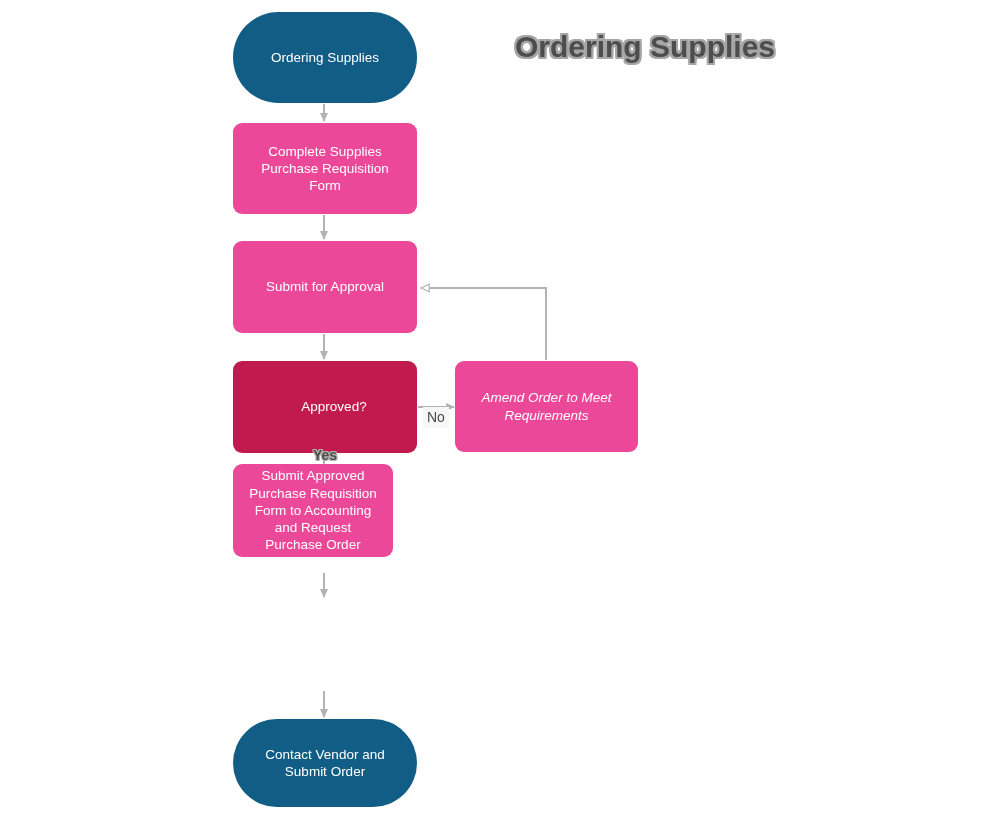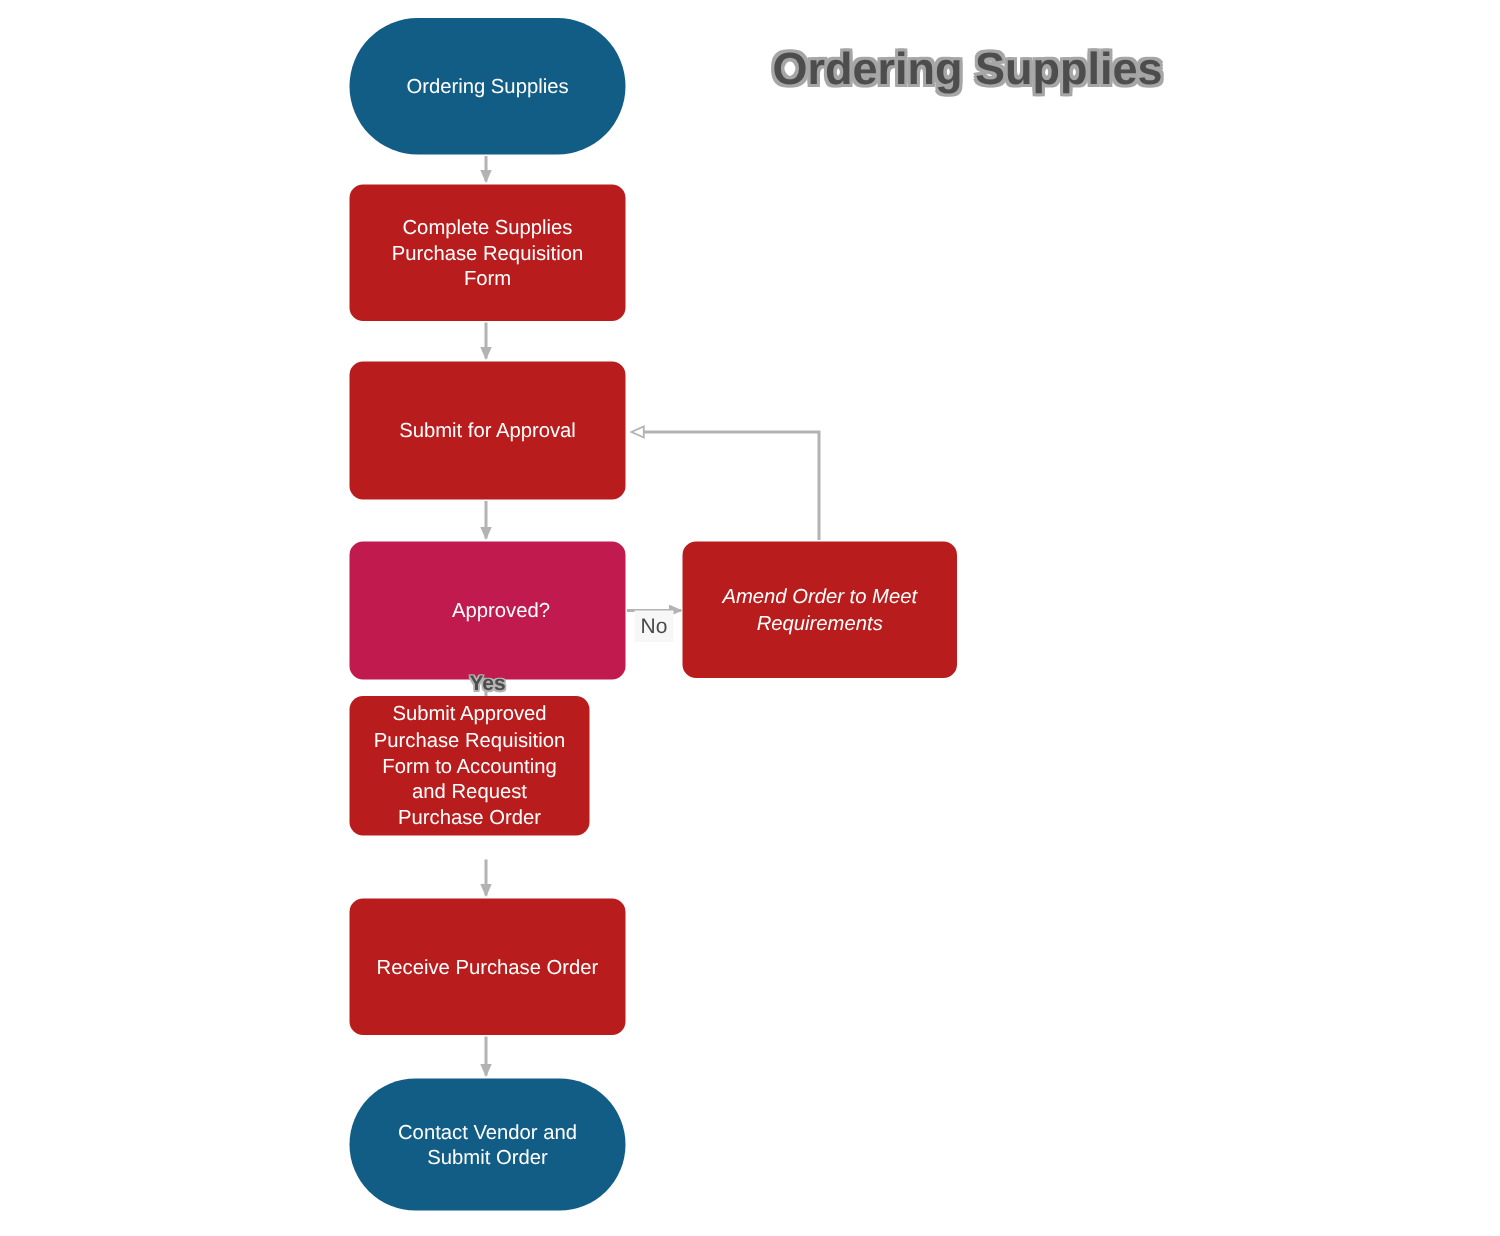--- a/index.html
+++ b/index.html
@@ -27,21 +27,21 @@
     display: flex;
     align-items: center;
     justify-content: center;
     text-align: center;
     color: #ffffff;
     font-size: 13.5px;
     line-height: 1.28;
     padding: 8px 14px;
   }
   .terminator { background: #115d85; border-radius: 46px; }
-  .process    { background: #b91c1c; border-radius: 9px; }
+  .process    { background: #ec4899; border-radius: 9px; }
   .decision   { background: #c01a4f; border-radius: 9px; padding-left: 32px; }
 
   
   .n-start            { left: 233px; top:  12px; width: 184px; height: 91px; }
   .n-complete-form    { left: 233px; top: 123px; width: 184px; height: 91px; }
   .n-submit-approval  { left: 233px; top: 241px; width: 184px; height: 92px; }
   .n-approved         { left: 233px; top: 361px; width: 184px; height: 92px; }
   .n-amend            { left: 455px; top: 361px; width: 183px; height: 91px; font-style: italic; }
   .n-submit-approved  { left: 233px; top: 464px; width: 160px; height: 93px; }
   .n-receive          { left: 233px; top: 599px; width: 184px; height: 91px; }
@@ -129,23 +129,20 @@
   </div>
 
   <div class="node process n-amend">
     <span>Amend Order to Meet Requirements</span>
   </div>
 
   <div class="node process n-submit-approved">
     <span>Submit Approved Purchase Requisition Form to Accounting and Request Purchase Order</span>
   </div>
 
-  <div class="node process n-receive">
-    <span>Receive Purchase Order</span>
-  </div>
 
   <div class="node terminator n-end">
     <span>Contact Vendor and Submit Order</span>
   </div>
 
   <div class="edge-label-no">No</div>
   <div class="edge-label-yes">Yes</div>
 
 </div>
 

